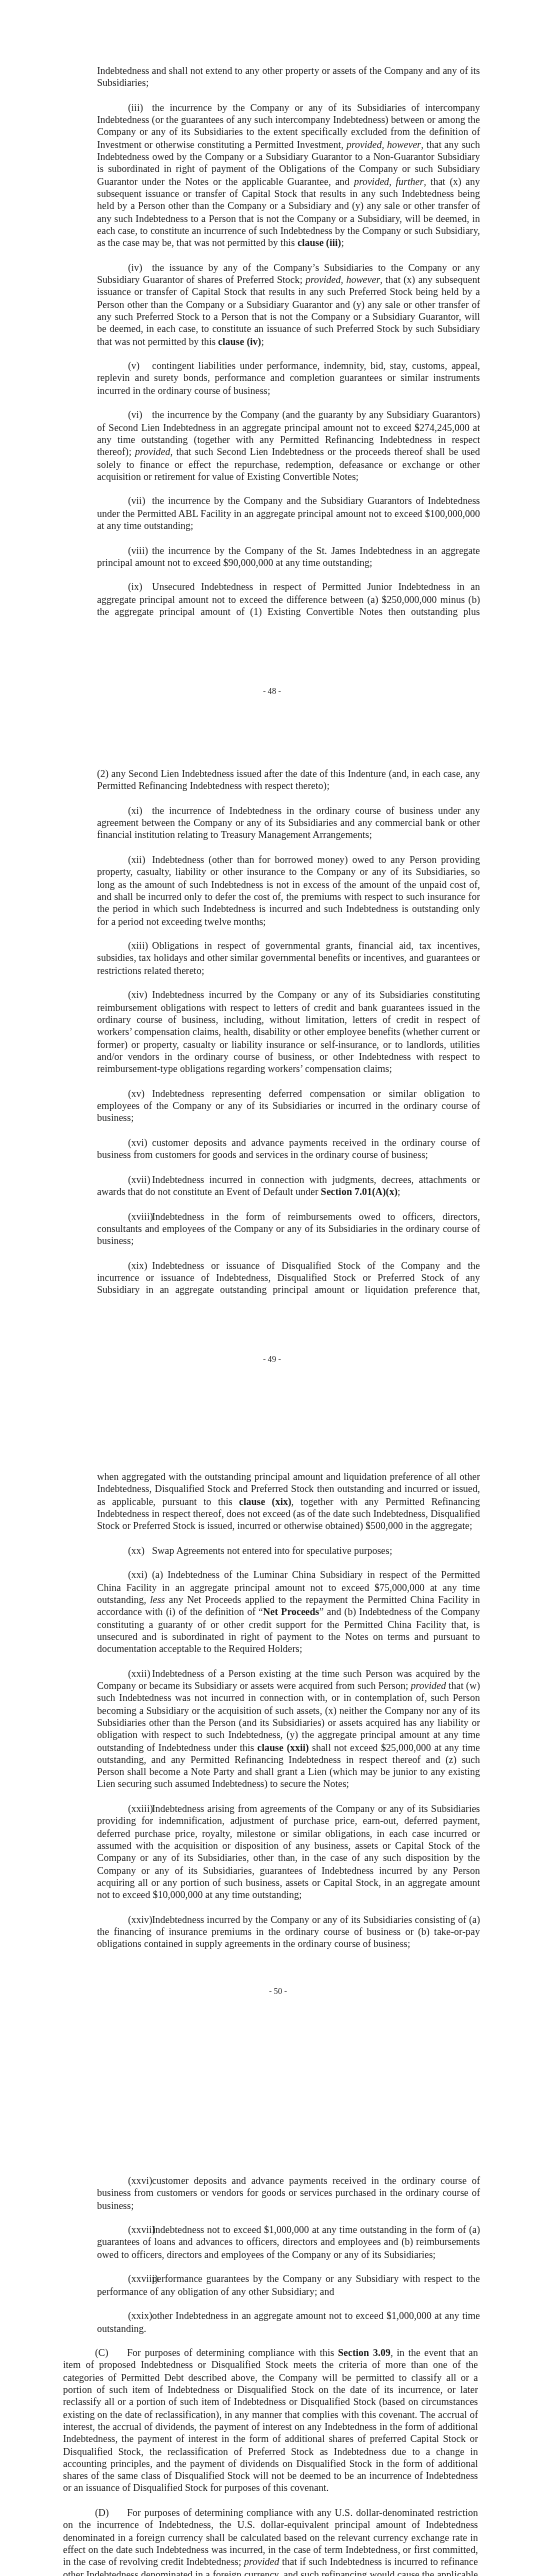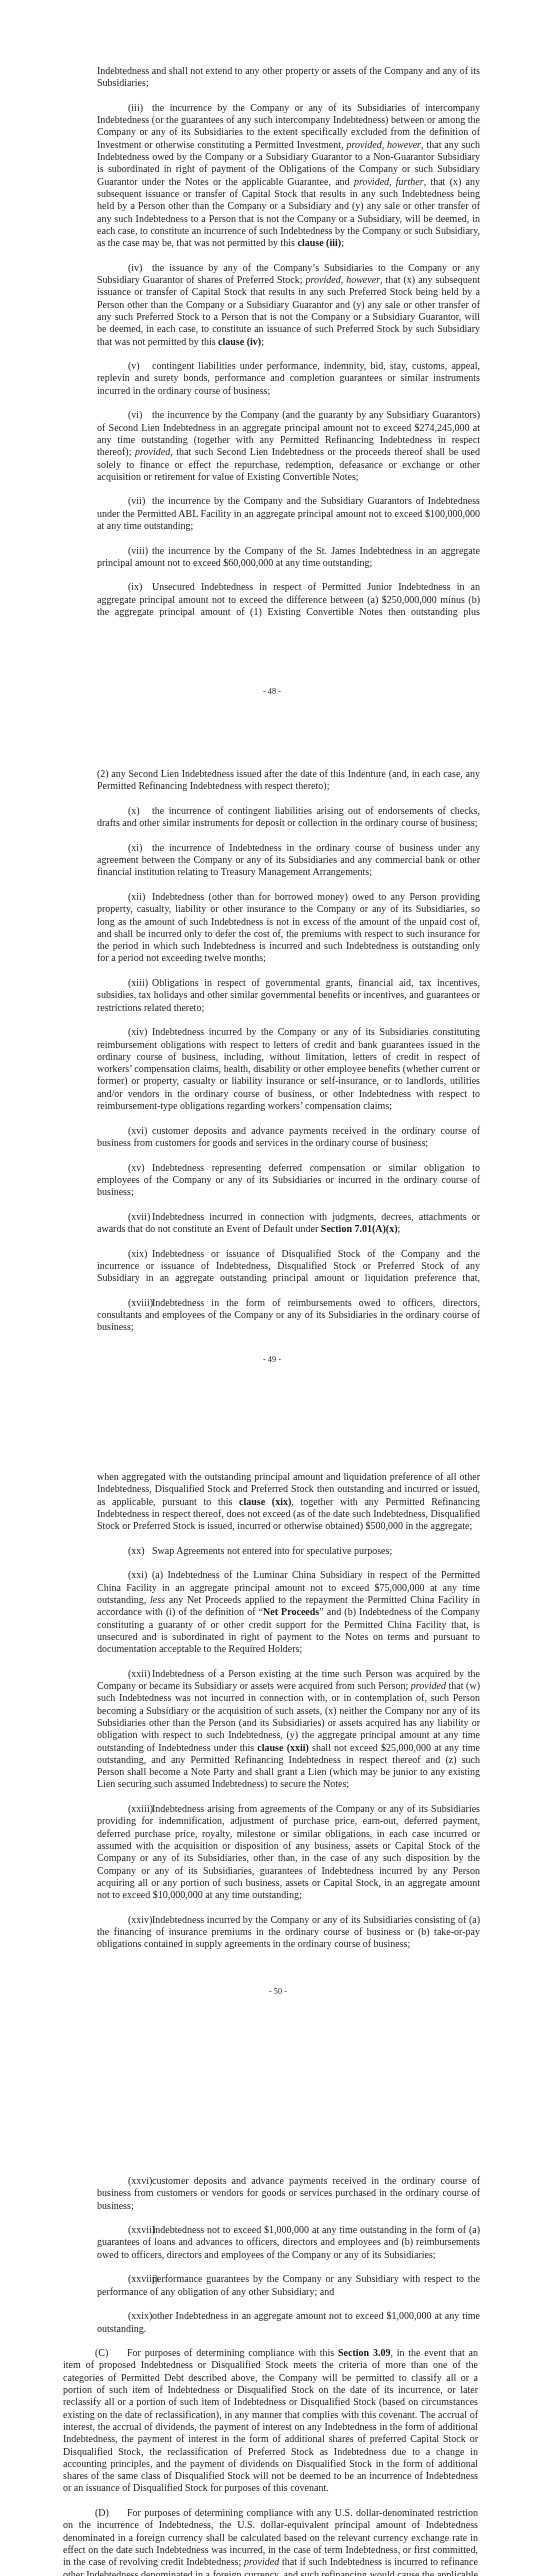--- a/index.html
+++ b/index.html
@@ -22,37 +22,36 @@
 </head>
 <body>
 
 <div class="page-block" style="top:65px;">
     <p class="para cont"><span>Indebtedness and shall not extend to any other property or assets of the Company and any of its Subsidiaries;</span></p>
     <p class="para clause"><span class="lbl">(iii)</span><span>the incurrence by the Company or any of its Subsidiaries of intercompany Indebtedness (or the guarantees of any such intercompany Indebtedness) between or among the Company or any of its Subsidiaries to the extent specifically excluded from the definition of Investment or otherwise constituting a Permitted Investment, </span><i>provided</i><span>, </span><i>however</i><span>, that any such Indebtedness owed by the Company or a Subsidiary Guarantor to a Non-Guarantor Subsidiary is subordinated in right of payment of the Obligations of the Company or such Subsidiary Guarantor under the Notes or the applicable Guarantee, and </span><i>provided</i><span>, </span><i>further</i><span>, that (x) any subsequent issuance or transfer of Capital Stock that results in any such Indebtedness being held by a Person other than the Company or a Subsidiary and (y) any sale or other transfer of any such Indebtedness to a Person that is not the Company or a Subsidiary, will be deemed, in each case, to constitute an incurrence of such Indebtedness by the Company or such Subsidiary, as the case may be, that was not permitted by this </span><b>clause (iii)</b><span>;</span></p>
     <p class="para clause"><span class="lbl">(iv)</span><span>the issuance by any of the Company’s Subsidiaries to the Company or any Subsidiary Guarantor of shares of Preferred Stock; </span><i>provided</i><span>, </span><i>however</i><span>, that (x) any subsequent issuance or transfer of Capital Stock that results in any such Preferred Stock being held by a Person other than the Company or a Subsidiary Guarantor and (y) any sale or other transfer of any such Preferred Stock to a Person that is not the Company or a Subsidiary Guarantor, will be deemed, in each case, to constitute an issuance of such Preferred Stock by such Subsidiary that was not permitted by this </span><b>clause (iv)</b><span>;</span></p>
     <p class="para clause"><span class="lbl">(v)</span><span>contingent liabilities under performance, indemnity, bid, stay, customs, appeal, replevin and surety bonds, performance and completion guarantees or similar instruments incurred in the ordinary course of business;</span></p>
     <p class="para clause"><span class="lbl">(vi)</span><span>the incurrence by the Company (and the guaranty by any Subsidiary Guarantors) of Second Lien Indebtedness in an aggregate principal amount not to exceed $274,245,000 at any time outstanding (together with any Permitted Refinancing Indebtedness in respect thereof); </span><i>provided</i><span>, that such Second Lien Indebtedness or the proceeds thereof shall be used solely to finance or effect the repurchase, redemption, defeasance or exchange or other acquisition or retirement for value of Existing Convertible Notes;</span></p>
     <p class="para clause"><span class="lbl">(vii)</span><span>the incurrence by the Company and the Subsidiary Guarantors of Indebtedness under the Permitted ABL Facility in an aggregate principal amount not to exceed $100,000,000 at any time outstanding;</span></p>
-    <p class="para clause"><span class="lbl">(viii)</span><span>the incurrence by the Company of the St. James Indebtedness in an aggregate principal amount not to exceed $60,000,000 at any time outstanding;</span></p>
+    <p class="para clause"><span class="lbl">(viii)</span><span>the incurrence by the Company of the St. James Indebtedness in an aggregate principal amount not to exceed $90,000,000 at any time outstanding;</span></p>
     <p class="para clause last-line-justify"><span class="lbl">(ix)</span><span>Unsecured Indebtedness in respect of Permitted Junior Indebtedness in an aggregate principal amount not to exceed the difference between (a) $250,000,000 minus (b) the aggregate principal amount of (1) Existing Convertible Notes then outstanding plus</span></p>
   </div>
 <div class="page-number" style="top:687px;">- 48 -</div>
 
 <div class="page-block" style="top:768px;">
     <p class="para cont"><span>(2) any Second Lien Indebtedness issued after the date of this Indenture (and, in each case, any Permitted Refinancing Indebtedness with respect thereto);</span></p>
-    <p class="para clause"><span class="lbl">(x)</span><span>the incurrence of contingent liabilities arising out of endorsements of checks, drafts and other similar instruments for deposit or collection in the ordinary course of business;</span></p>
     <p class="para clause"><span class="lbl">(xi)</span><span>the incurrence of Indebtedness in the ordinary course of business under any agreement between the Company or any of its Subsidiaries and any commercial bank or other financial institution relating to Treasury Management Arrangements;</span></p>
     <p class="para clause"><span class="lbl">(xii)</span><span>Indebtedness (other than for borrowed money) owed to any Person providing property, casualty, liability or other insurance to the Company or any of its Subsidiaries, so long as the amount of such Indebtedness is not in excess of the amount of the unpaid cost of, and shall be incurred only to defer the cost of, the premiums with respect to such insurance for the period in which such Indebtedness is incurred and such Indebtedness is outstanding only for a period not exceeding twelve months;</span></p>
     <p class="para clause"><span class="lbl">(xiii)</span><span>Obligations in respect of governmental grants, financial aid, tax incentives, subsidies, tax holidays and other similar governmental benefits or incentives, and guarantees or restrictions related thereto;</span></p>
     <p class="para clause"><span class="lbl">(xiv)</span><span>Indebtedness incurred by the Company or any of its Subsidiaries constituting reimbursement obligations with respect to letters of credit and bank guarantees issued in the ordinary course of business, including, without limitation, letters of credit in respect of workers’ compensation claims, health, disability or other employee benefits (whether current or former) or property, casualty or liability insurance or self-insurance, or to landlords, utilities and/or vendors in the ordinary course of business, or other Indebtedness with respect to reimbursement-type obligations regarding workers’ compensation claims;</span></p>
+    <p class="para clause"><span class="lbl">(xv)</span><span>Indebtedness representing deferred compensation or similar obligation to employees of the Company or any of its Subsidiaries or incurred in the ordinary course of business;</span></p>
     <p class="para clause"><span class="lbl">(xvi)</span><span>customer deposits and advance payments received in the ordinary course of business from customers for goods and services in the ordinary course of business;</span></p>
-    <p class="para clause"><span class="lbl">(xv)</span><span>Indebtedness representing deferred compensation or similar obligation to employees of the Company or any of its Subsidiaries or incurred in the ordinary course of business;</span></p>
     <p class="para clause"><span class="lbl">(xvii)</span><span>Indebtedness incurred in connection with judgments, decrees, attachments or awards that do not constitute an Event of Default under </span><b>Section 7.01(A)(x)</b><span>;</span></p>
+    <p class="para clause"><span class="lbl">(xviii)</span><span>Indebtedness in the form of reimbursements owed to officers, directors, consultants and employees of the Company or any of its Subsidiaries in the ordinary course of business;</span></p>
     <p class="para clause last-line-justify"><span class="lbl">(xix)</span><span>Indebtedness or issuance of Disqualified Stock of the Company and the incurrence or issuance of Indebtedness, Disqualified Stock or Preferred Stock of any Subsidiary in an aggregate outstanding principal amount or liquidation preference that,</span></p>
-    <p class="para clause"><span class="lbl">(xviii)</span><span>Indebtedness in the form of reimbursements owed to officers, directors, consultants and employees of the Company or any of its Subsidiaries in the ordinary course of business;</span></p>
   </div>
 <div class="page-number" style="top:1355px;">- 49 -</div>
 
 <div class="page-block" style="top:1471px;">
     <p class="para cont"><span>when aggregated with the outstanding principal amount and liquidation preference of all other Indebtedness, Disqualified Stock and Preferred Stock then outstanding and incurred or issued, as applicable, pursuant to this </span><b>clause (xix)</b><span>, together with any Permitted Refinancing Indebtedness in respect thereof, does not exceed (as of the date such Indebtedness, Disqualified Stock or Preferred Stock is issued, incurred or otherwise obtained) $500,000 in the aggregate;</span></p>
     <p class="para clause"><span class="lbl">(xx)</span><span>Swap Agreements not entered into for speculative purposes;</span></p>
     <p class="para clause"><span class="lbl">(xxi)</span><span>(a) Indebtedness of the Luminar China Subsidiary in respect of the Permitted China Facility in an aggregate principal amount not to exceed $75,000,000 at any time outstanding, </span><i>less</i><span> any Net Proceeds applied to the repayment the Permitted China Facility in accordance with (i) of the definition of “</span><b>Net Proceeds</b><span>” and (b) Indebtedness of the Company constituting a guaranty of or other credit support for the Permitted China Facility that, is unsecured and is subordinated in right of payment to the Notes on terms and pursuant to documentation acceptable to the Required Holders;</span></p>
     <p class="para clause"><span class="lbl">(xxii)</span><span>Indebtedness of a Person existing at the time such Person was acquired by the Company or became its Subsidiary or assets were acquired from such Person; </span><i>provided</i><span> that (w) such Indebtedness was not incurred in connection with, or in contemplation of, such Person becoming a Subsidiary or the acquisition of such assets, (x) neither the Company nor any of its Subsidiaries other than the Person (and its Subsidiaries) or assets acquired has any liability or obligation with respect to such Indebtedness, (y) the aggregate principal amount at any time outstanding of Indebtedness under this </span><b>clause (xxii)</b><span> shall not exceed $25,000,000 at any time outstanding, and any Permitted Refinancing Indebtedness in respect thereof and (z) such Person shall become a Note Party and shall grant a Lien (which may be junior to any existing Lien securing such assumed Indebtedness) to secure the Notes;</span></p>
     <p class="para clause"><span class="lbl">(xxiii)</span><span>Indebtedness arising from agreements of the Company or any of its Subsidiaries providing for indemnification, adjustment of purchase price, earn-out, deferred payment, deferred purchase price, royalty, milestone or similar obligations, in each case incurred or assumed with the acquisition or disposition of any business, assets or Capital Stock of the Company or any of its Subsidiaries, other than, in the case of any such disposition by the Company or any of its Subsidiaries, guarantees of Indebtedness incurred by any Person acquiring all or any portion of such business, assets or Capital Stock, in an aggregate amount not to exceed $10,000,000 at any time outstanding;</span></p>
     <p class="para clause"><span class="lbl">(xxiv)</span><span>Indebtedness incurred by the Company or any of its Subsidiaries consisting of (a) the financing of insurance premiums in the ordinary course of business or (b) take-or-pay obligations contained in supply agreements in the ordinary course of business;</span></p>

